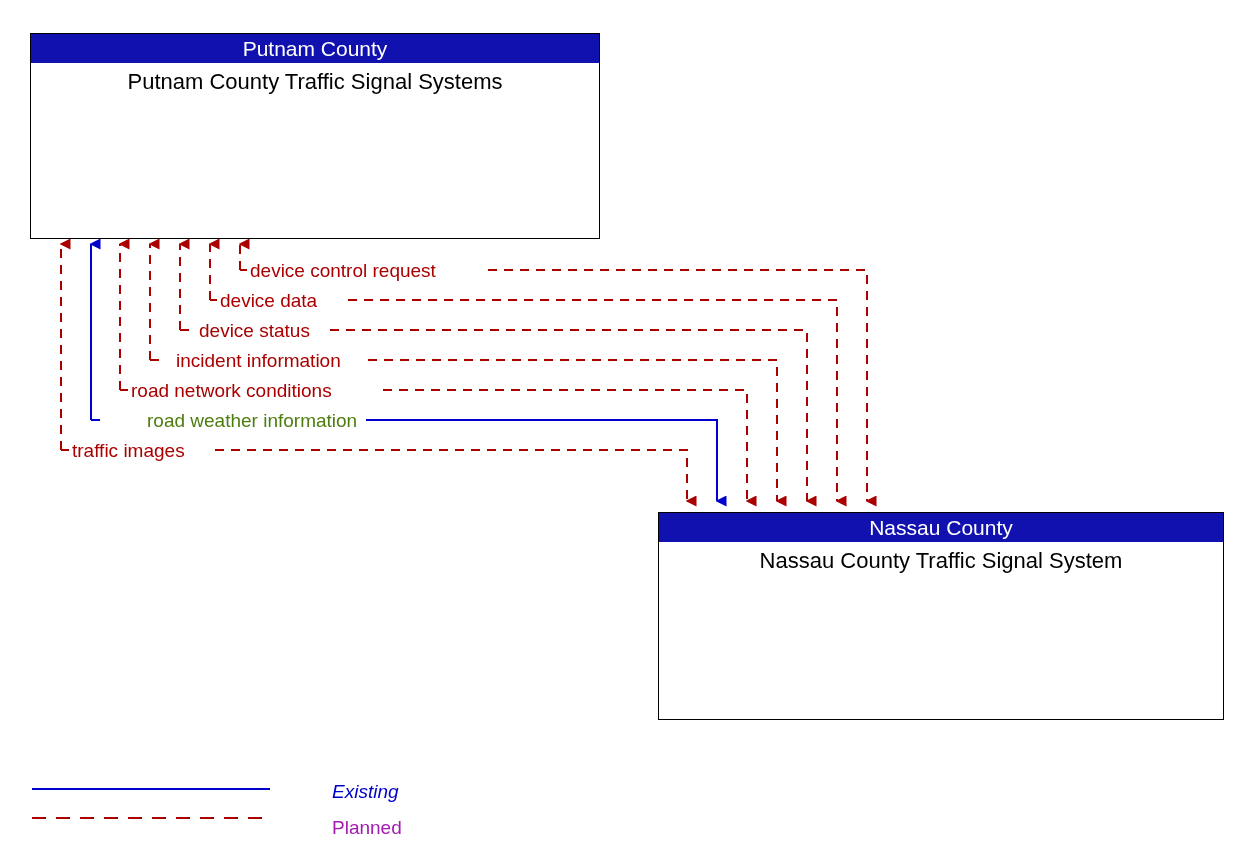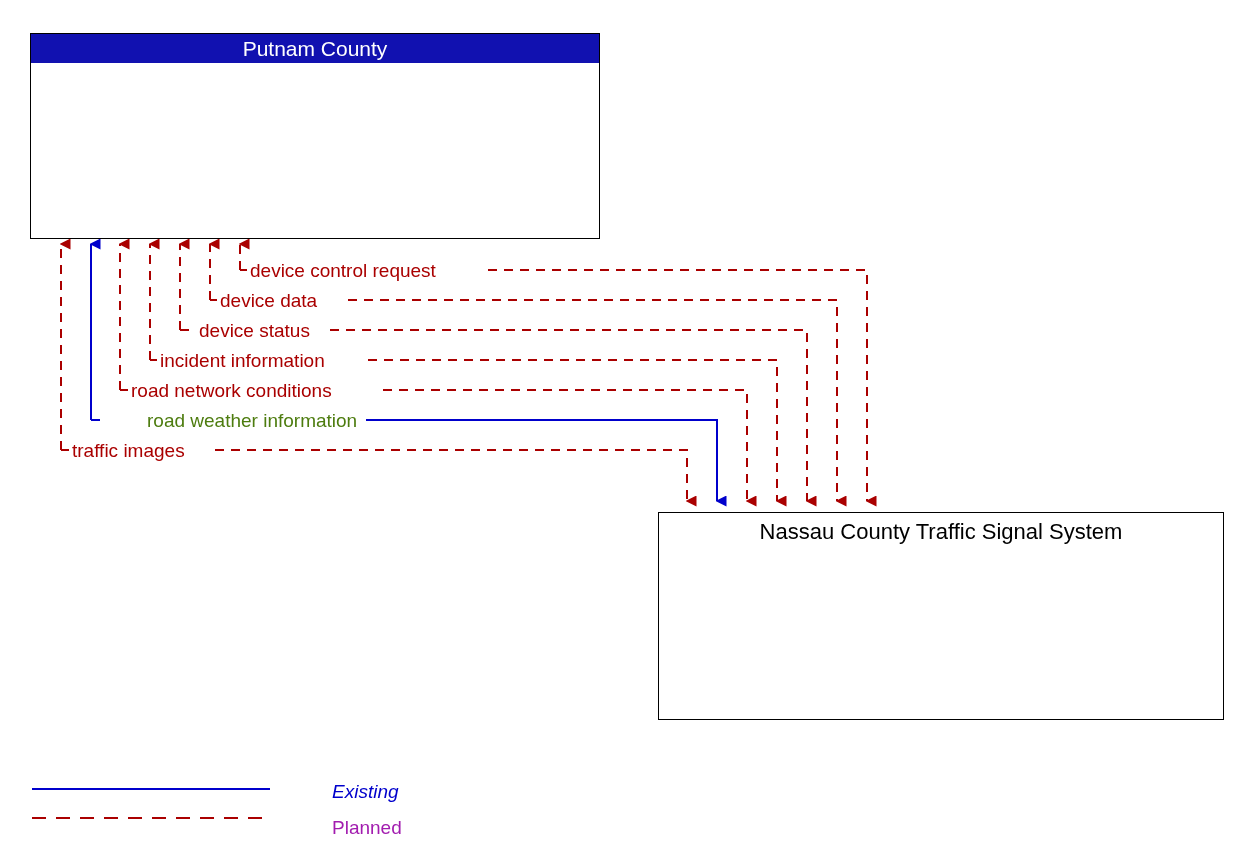--- a/index.html
+++ b/index.html
@@ -146,33 +146,35 @@
       <path d="M61,450 L70,450" stroke="#aa0000" stroke-width="2" fill="none"></path>
       <path d="M215,450 L687,450 L687,501" stroke="#aa0000" stroke-width="2" fill="none" stroke-dasharray="9,7" marker-end="url(#arr-red-dn)"></path>
     </g>
 
     <line x1="32" y1="789" x2="270" y2="789" stroke="#0000cc" stroke-width="2"></line>
     <line x1="32" y1="818" x2="270" y2="818" stroke="#aa0000" stroke-width="2" stroke-dasharray="14,10"></line>
   </svg>
 
   <div class="node-box" id="putnam-box">
     <div class="node-header">Putnam County</div>
+    <div class="node-title">Putnam County Traffic Signal Systems</div>
   </div>
 
   <div class="node-box" id="nassau-box">
+    <div class="node-header">Nassau County</div>
     <div class="node-title">Nassau County Traffic Signal System</div>
   </div>
 
   <div class="flow-label flow-planned" style="left:247px; top:261px;">device control request</div>
 
   <div class="flow-label flow-planned" style="left:217px; top:291px;">device data</div>
 
   <div class="flow-label flow-planned" style="left:188px; top:321px;margin-left:8px;">device status</div>
 
-  <div class="flow-label flow-planned" style="left:157px; top:351px;">incident information</div>
+  <div class="flow-label flow-planned" style="left:173px; top:351px;">incident information</div>
 
   <div class="flow-label flow-planned" style="left:128px; top:381px;">road network conditions</div>
 
   <div class="flow-label flow-existing" style="left:99px; top:411px;">road weather information</div>
 
   <div class="flow-label flow-planned" style="left:69px; top:441px;">traffic images</div>
 
   <div id="legend">
     <div class="legend-label" id="legend-existing-label">Existing</div>
     <div class="legend-label" id="legend-planned-label">Planned</div>

